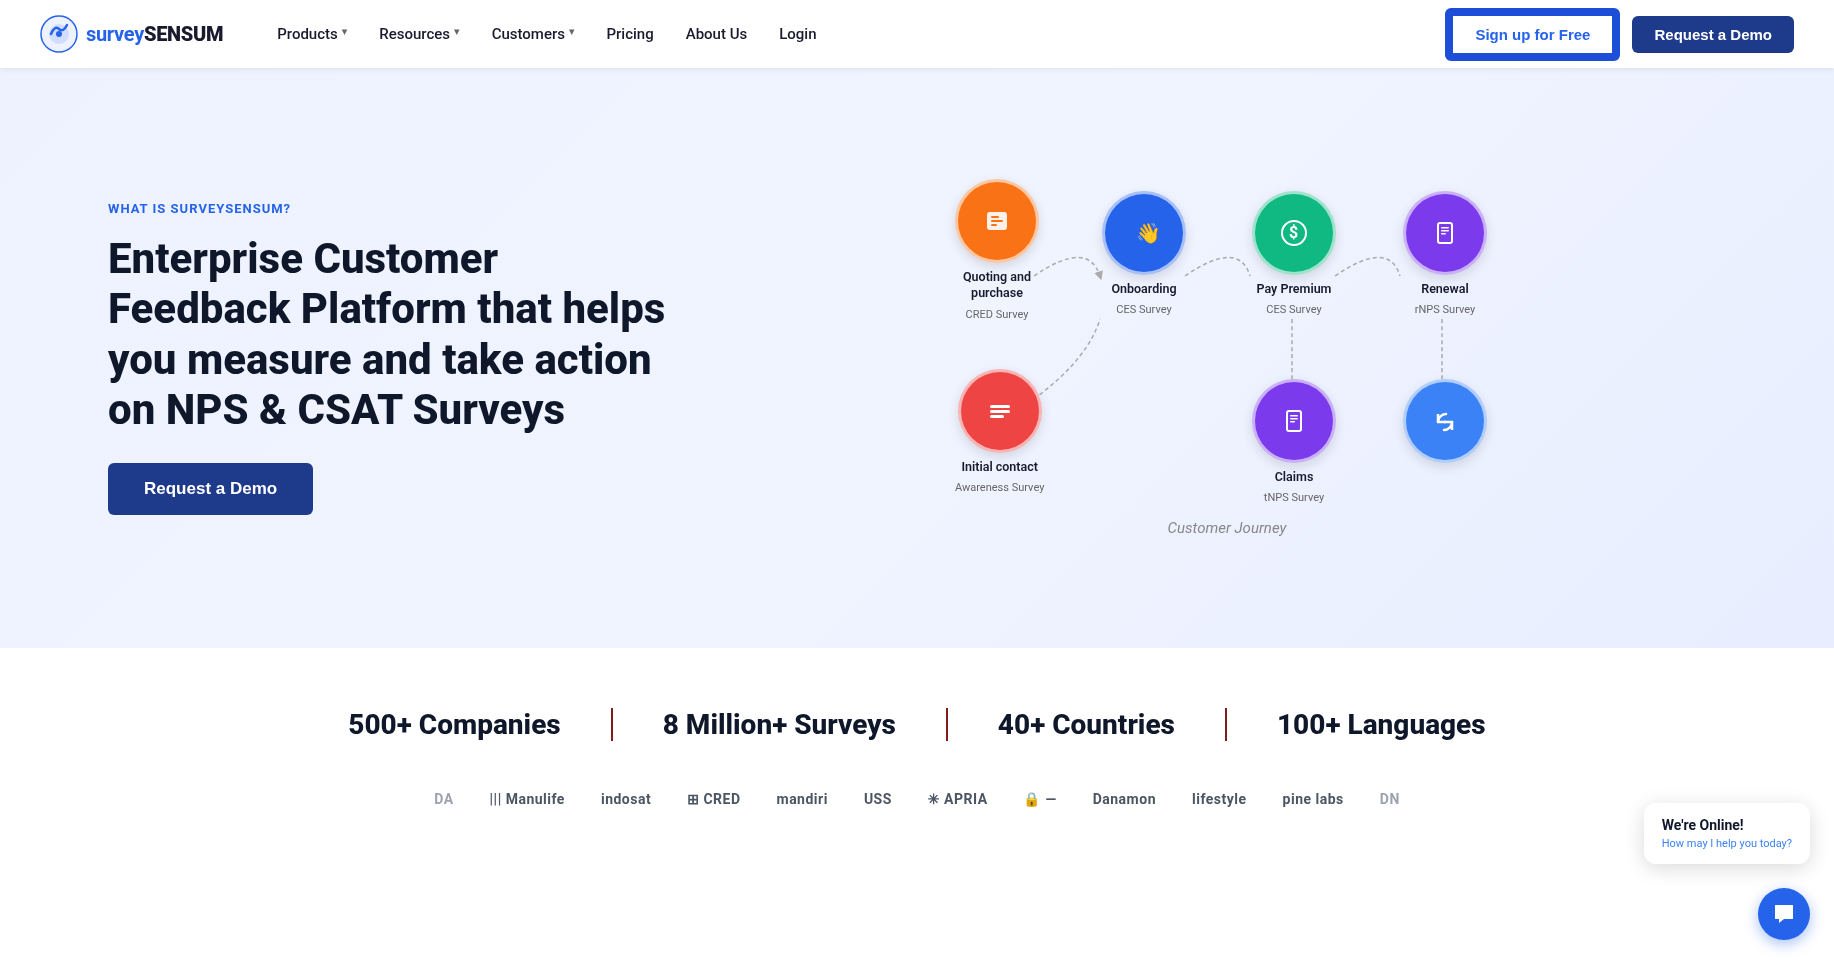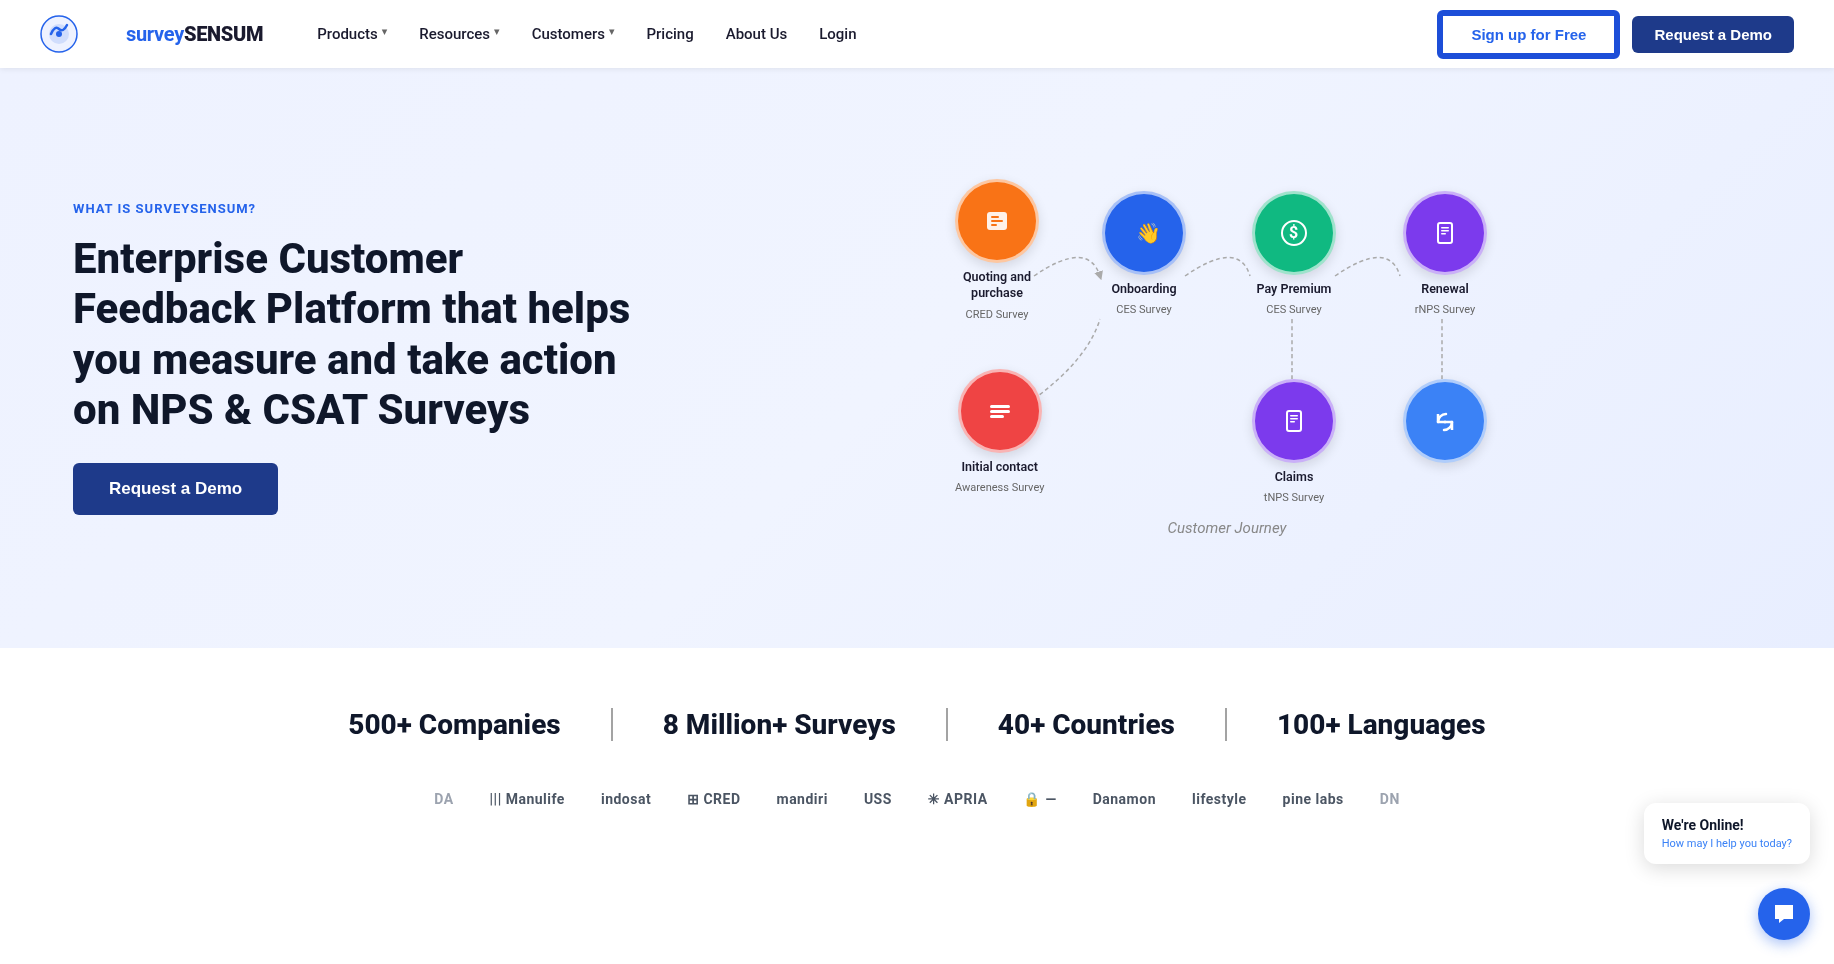--- a/index.html
+++ b/index.html
@@ -25,21 +25,21 @@
     .logo-icon {
       width: 38px;
       height: 38px;
     }
     .logo-text {
       font-size: 20px;
       font-weight: 700;
       color: #1a1a2e;
       letter-spacing: -0.3px;
     }
-    .logo-text span { color: #2563eb; margin-left: 40px; }
+    .logo-text span { color: #2563eb; }
     .nav-links {
       display: flex;
       align-items: center;
       gap: 4px;
       flex: 1;
     }
     .nav-item {
       display: flex;
       gap: 4px;
       padding: 8px 14px;
@@ -51,22 +51,22 @@
       font-weight: 500;
     }
     .nav-item .chevron { font-size: 11px; color: #666; }
     .nav-cta {
       display: flex;
       align-items: center;
       gap: 12px;
       margin-left: auto;
     }
     .btn-signup {
-      padding: 10px 28px;
-      border: 6px solid #1d4ed8;
+      padding: 10px 22px;
+      border: 8px solid #1d4ed8;
       color: #2563eb;
       background: transparent;
       border-radius: 6px;
       font-size: 15px;
       font-weight: 600;
       cursor: pointer;
     }
     .btn-demo-nav {
       padding: 10px 22px;
       border: none;
@@ -77,21 +77,21 @@
       font-weight: 600;
       cursor: pointer;
     }
 
     
     .hero {
       background: linear-gradient(135deg, #eef2ff 0%, #f0f4ff 50%, #e8eeff 100%);
       min-height: 580px;
       display: flex;
       align-items: center;
-      padding: 60px 73px;
+      padding: 60px 108px;
       gap: 60px;
     }
     .hero-left {
       flex: 1;
       max-width: 560px;
     }
     .hero-eyebrow {
       font-size: 13px;
       font-weight: 700;
       color: #2563eb;
@@ -194,21 +194,21 @@
       justify-content: center;
       align-items: center;
       gap: 0;
       margin-bottom: 50px;
     }
     .stat-item {
       padding: 0 50px;
       font-size: 28px;
       font-weight: 800;
       color: #0f172a;
-      border-right: 2px solid #a3a3a3;
+      border-right: 2px solid #7f1d1d;
     }
     .stat-item:last-child { border-right: none; }
 
     
     .brands-row {
       display: flex;
       align-items: center;
       justify-content: center;
       gap: 36px;
       flex-wrap: wrap;

